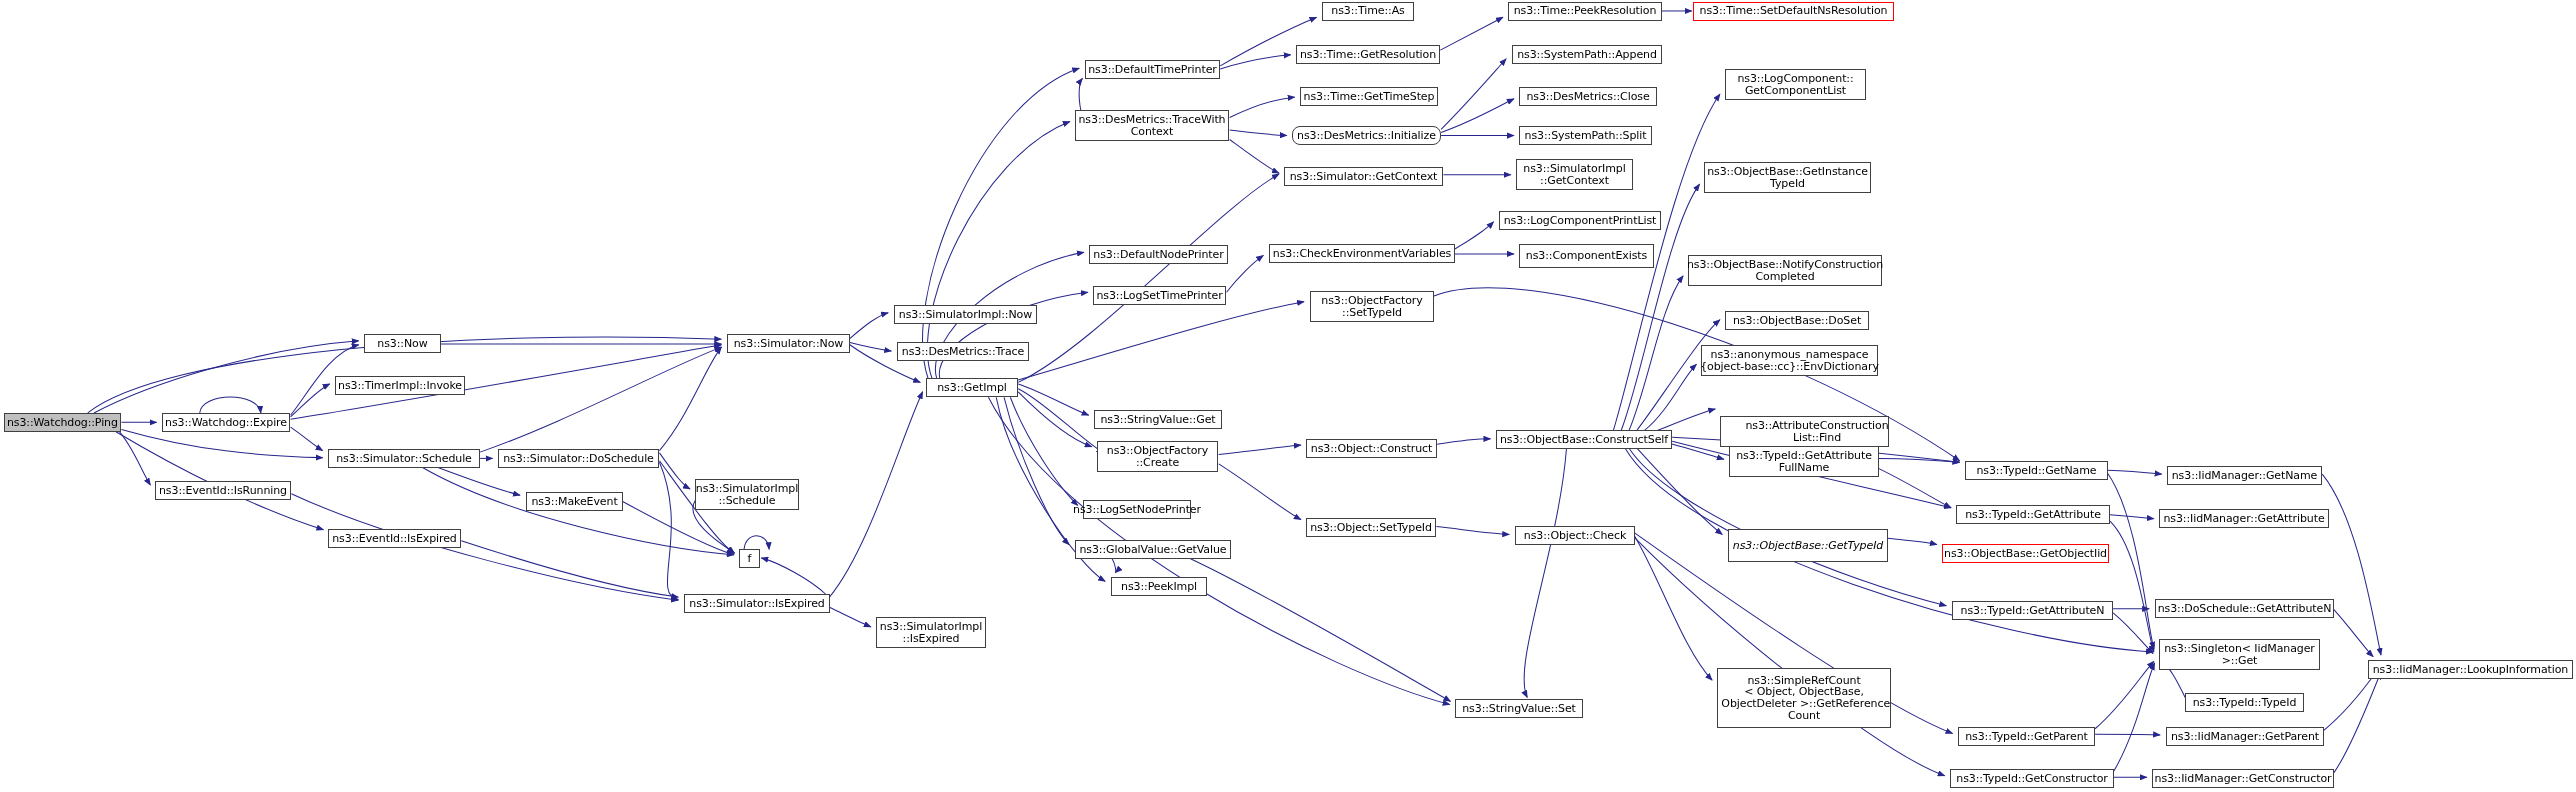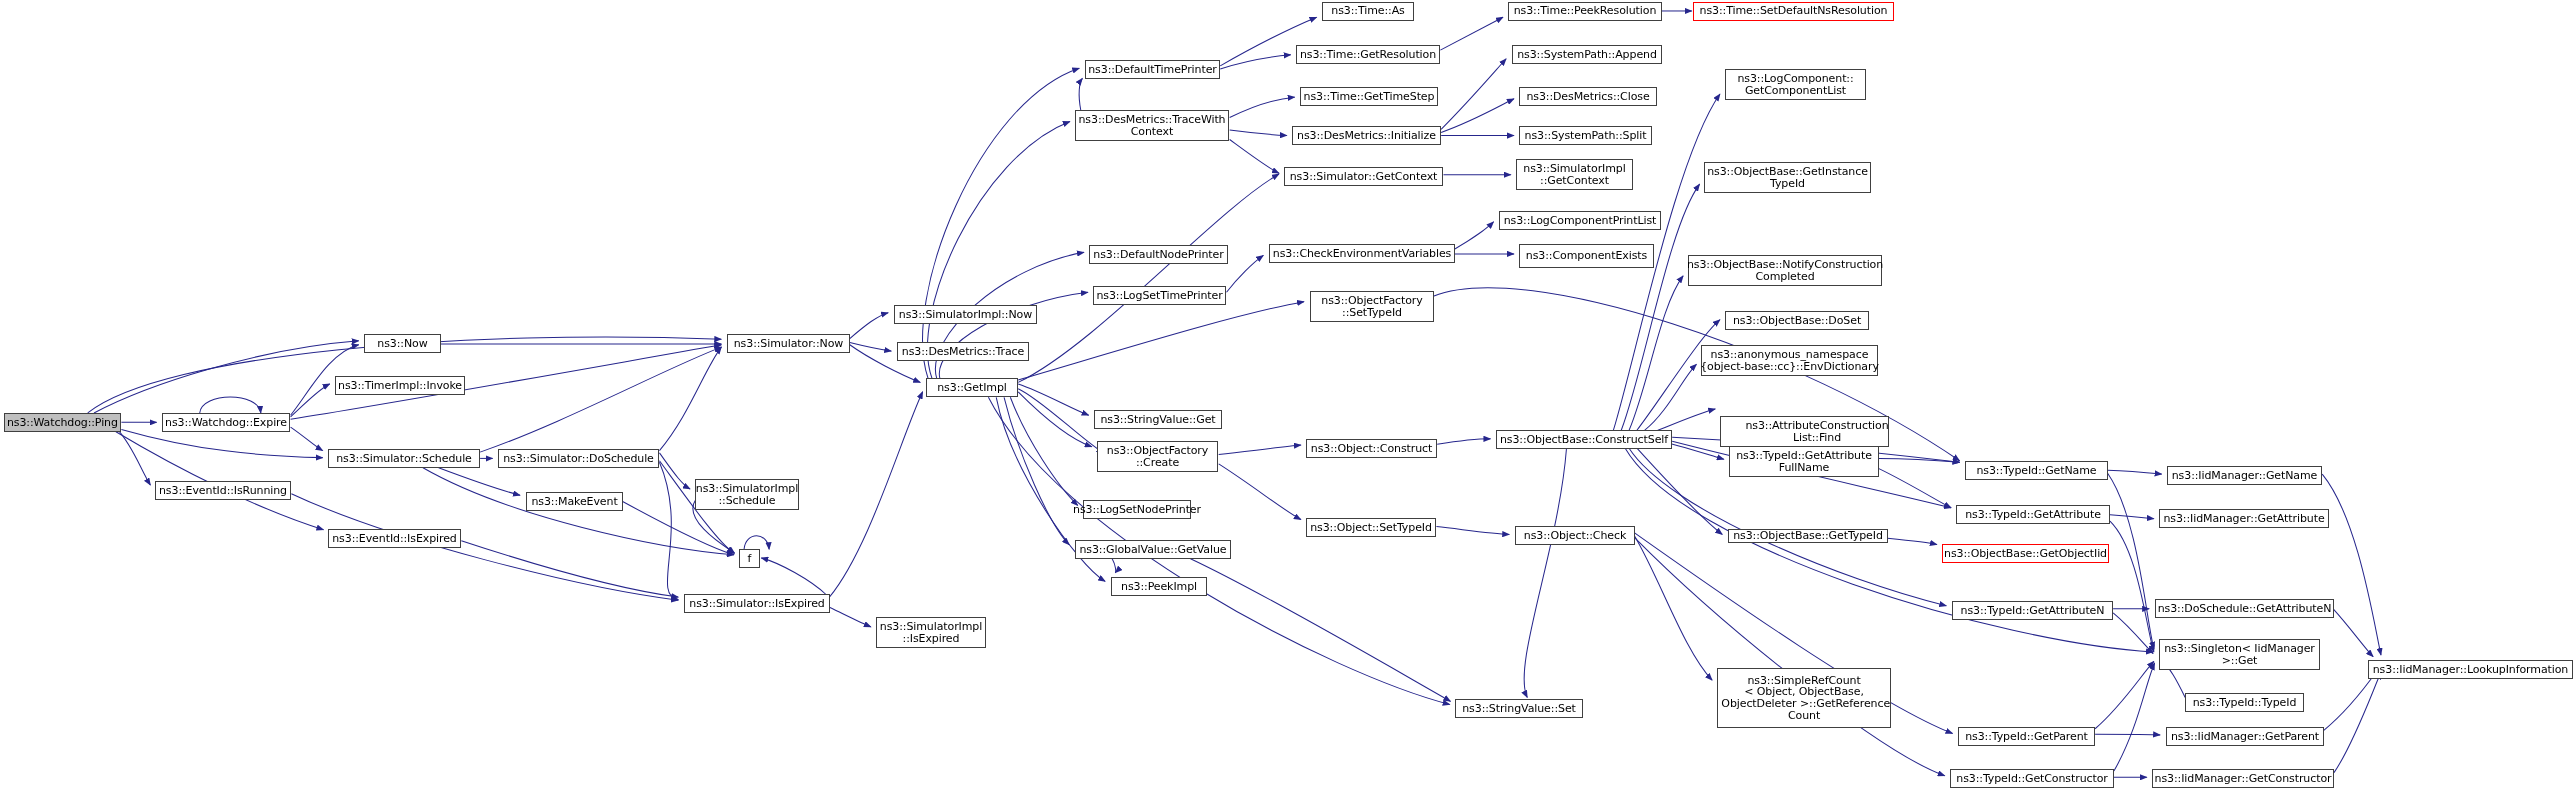--- a/index.html
+++ b/index.html
@@ -194,21 +194,21 @@
       <div class="node" style="left: 1094px; top: 410px; width: 128px; height: 19px;">ns3::StringValue::Get</div>
       <div class="node" style="left: 1109px; top: 451px; width: 98px; height: 19px;">ns3::GetPointer</div>
       <div class="node" style="left: 1097px; top: 441px; width: 121px; height: 31px;">ns3::ObjectFactory
 ::Create</div>
       <div class="node" style="left: 1083px; top: 500px; width: 108px; height: 19px;">ns3::LogSetNodePrinter</div>
       <div class="node" style="left: 1075px; top: 540px; width: 156px; height: 19px;">ns3::GlobalValue::GetValue</div>
       <div class="node" style="left: 1111px; top: 577px; width: 96px; height: 19px;">ns3::PeekImpl</div>
       <div class="node" style="left: 1322px; top: 1.6px; width: 92px; height: 19px;">ns3::Time::As</div>
       <div class="node" style="left: 1296px; top: 45px; width: 144px; height: 19px;">ns3::Time::GetResolution</div>
       <div class="node" style="left: 1300px; top: 87px; width: 138px; height: 19px;">ns3::Time::GetTimeStep</div>
-      <div class="node" style="left: 1292px; top: 126px; width: 149px; height: 19px;">ns3::DesMetrics::Initialize</div>
+      <div class="node" style="left: 1292px; top: 126px; width: 149px; height: 19px; border-radius: 8px;">ns3::DesMetrics::Initialize</div>
       <div class="node" style="left: 1284px; top: 167px; width: 159px; height: 19px;">ns3::Simulator::GetContext</div>
       <div class="node" style="left: 1499px; top: 211px; width: 162px; height: 19px;">ns3::LogComponentPrintList</div>
       <div class="node" style="left: 1269px; top: 244px; width: 186px; height: 19px;">ns3::CheckEnvironmentVariables</div>
       <div class="node" style="left: 1310px; top: 291px; width: 124px; height: 31px;">ns3::ObjectFactory
 ::SetTypeId</div>
       <div class="node" style="left: 1306px; top: 439px; width: 131px; height: 19px;">ns3::Object::Construct</div>
       <div class="node" style="left: 1306px; top: 518px; width: 130px; height: 19px;">ns3::Object::SetTypeId</div>
       <div class="node" style="left: 1455px; top: 699px; width: 128px; height: 19px;">ns3::StringValue::Set</div>
       <div class="node" style="left: 1508px; top: 1.6px; width: 154px; height: 19px;">ns3::Time::PeekResolution</div>
       <div class="node" style="left: 1512px; top: 45px; width: 150px; height: 19px;">ns3::SystemPath::Append</div>
@@ -225,21 +225,21 @@
 TypeId</div>
       <div class="node" style="left: 1688px; top: 255px; width: 194px; height: 31px;">ns3::ObjectBase::NotifyConstruction
 Completed</div>
       <div class="node" style="left: 1725px; top: 311px; width: 144px; height: 19px;">ns3::ObjectBase::DoSet</div>
       <div class="node" style="left: 1701px; top: 345px; width: 177px; height: 31px;">ns3::anonymous_namespace
 {object-base::cc}::EnvDictionary</div>
       <div class="node" style="left: 1720px; top: 416px; width: 169px; height: 31px; padding-left: 25px;">ns3::AttributeConstruction
 List::Find</div>
       <div class="node" style="left: 1729px; top: 446px; width: 150px; height: 31px;">ns3::TypeId::GetAttribute
 FullName</div>
-      <div class="node" style="left: 1728px; top: 529px; width: 160px; height: 14px;">ns3::ObjectBase::GetTypeId</div>
+      <div class="node" style="left: 1728px; top: 529px; width: 160px; height: 33px; font-style: italic;">ns3::ObjectBase::GetTypeId</div>
       <div class="node" style="left: 1717px; top: 668px; width: 174px; height: 60px;">ns3::SimpleRefCount
 &lt; Object, ObjectBase,
  ObjectDeleter &gt;::GetReference
 Count</div>
       <div class="node" style="left: 1965px; top: 461px; width: 143px; height: 19px;">ns3::TypeId::GetName</div>
       <div class="node" style="left: 1956px; top: 505px; width: 154px; height: 19px;">ns3::TypeId::GetAttribute</div>
       <div class="node highlight" style="left: 1942px; top: 544px; width: 167px; height: 19px;">ns3::ObjectBase::GetObjectIid</div>
       <div class="node" style="left: 1952px; top: 601px; width: 161px; height: 19px;">ns3::TypeId::GetAttributeN</div>
       <div class="node" style="left: 2159px; top: 639px; width: 161px; height: 31px;">ns3::Singleton&lt; IidManager
 &gt;::Get</div>

